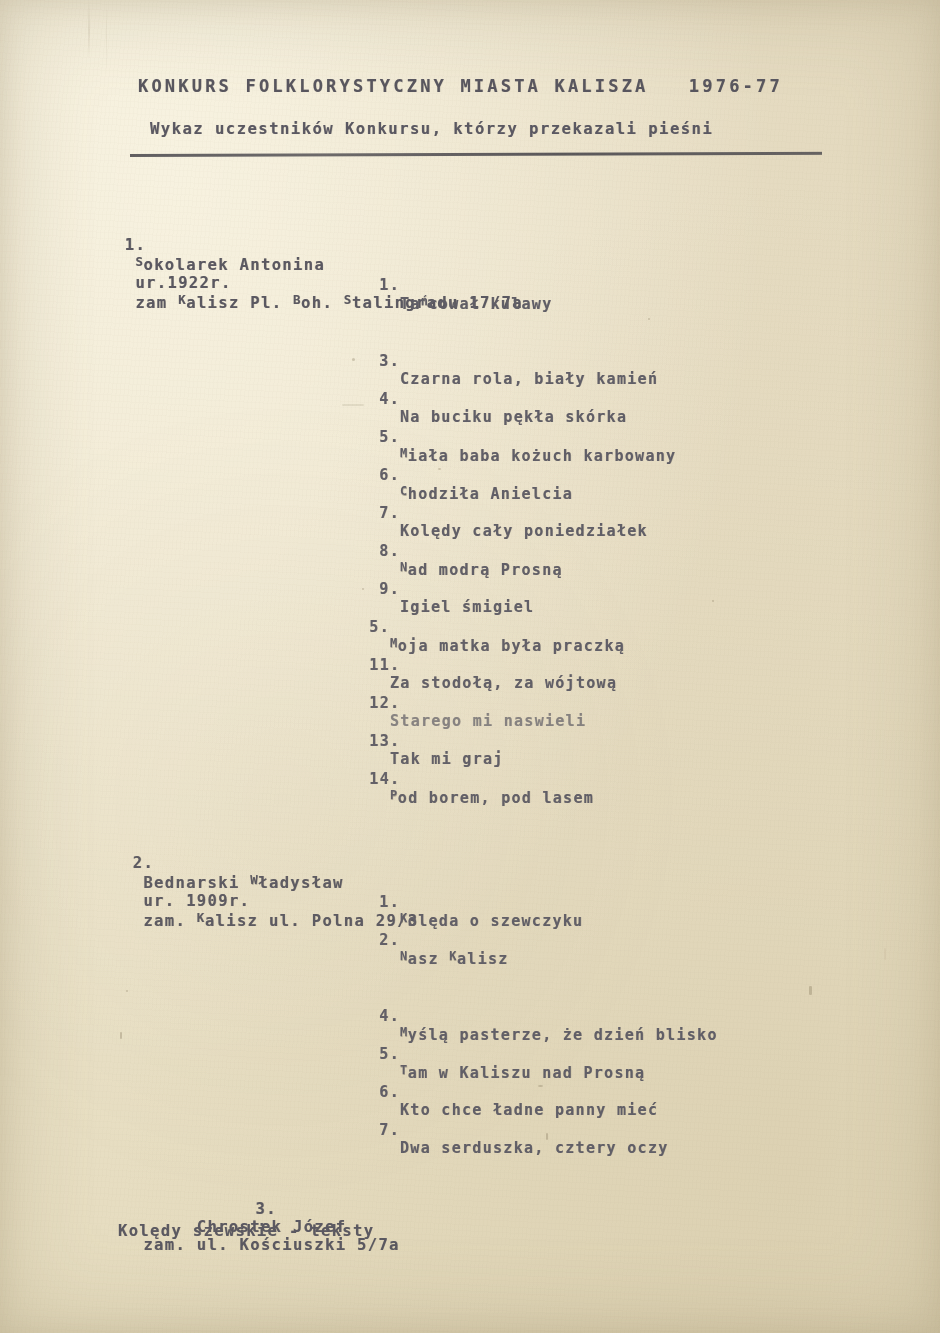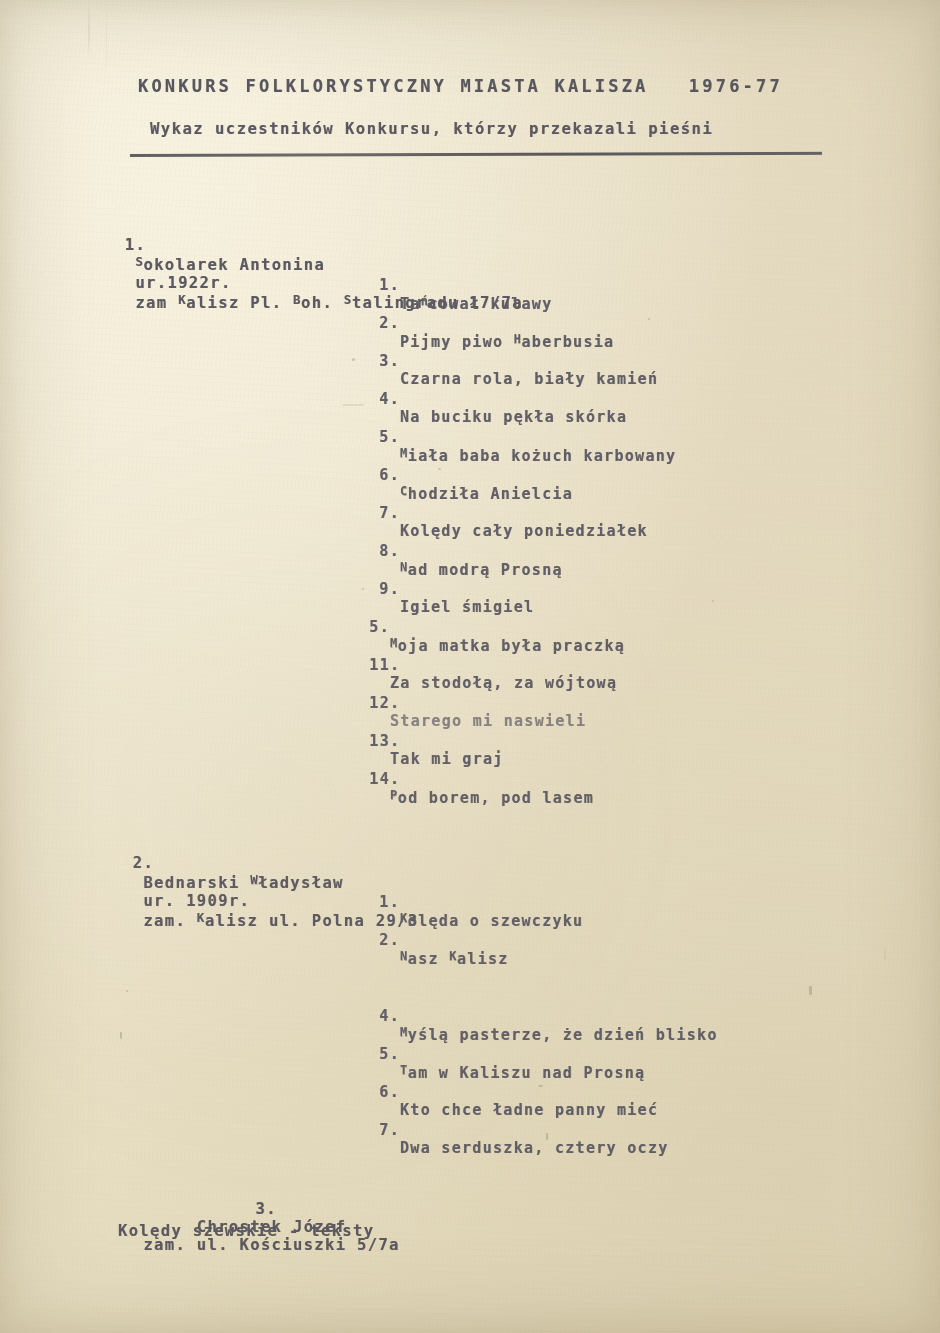--- a/index.html
+++ b/index.html
@@ -130,24 +130,20 @@
   <div class="typed entry-head" style="left:82px; top:218px;">
     <span>1.</span>
     <span> </span><span class="cap">S</span><span>okolarek Antonina</span>
     <span> </span><span>ur.1922r.</span>
     <span> zam </span><span class="cap">K</span><span>alisz Pl. </span><span class="cap">B</span><span>oh. </span><span class="cap">S</span><span>talingradu 17/7a</span>
   </div>
 
   <div class="typed song" style="left:338px; top:258px;">
     <span>1.</span>
     <span>  </span><span>Ta<span class="cap">ń</span>cował kulawy</span>
-  </div>
-  <div class="typed song" style="left:338px; top:296px;">
-    <span>2.</span>
-    <span>  </span><span>Pijmy piwo <span class="cap">H</span>aberbusia</span>
   </div>
   <div class="typed song" style="left:338px; top:334px;">
     <span>3.</span>
     <span>  </span><span>Czarna rola, biały kamień</span>
   </div>
   <div class="typed song" style="left:338px; top:372px;">
     <span>4.</span>
     <span>  </span><span>Na buciku pękła skórka</span>
   </div>
   <div class="typed song" style="left:338px; top:410px;">

